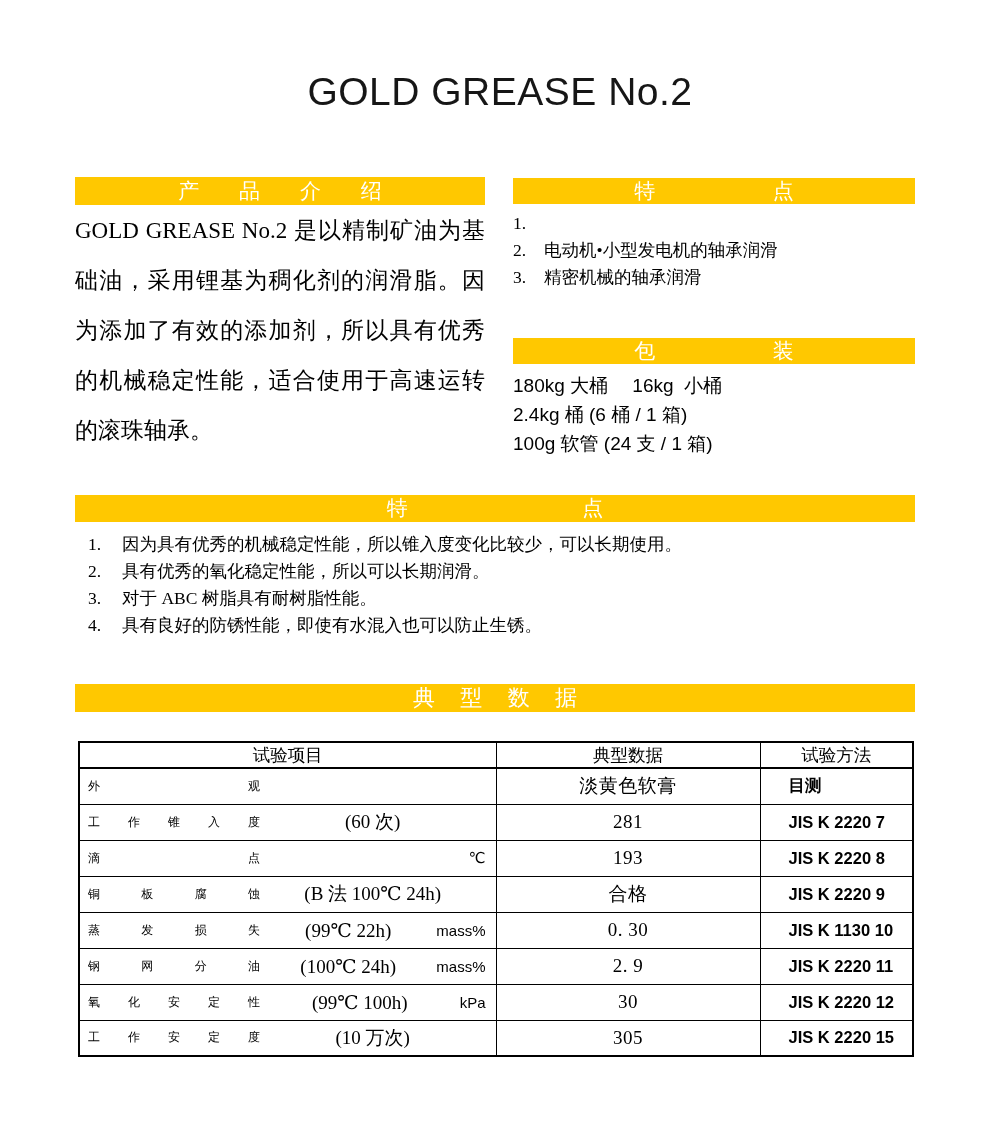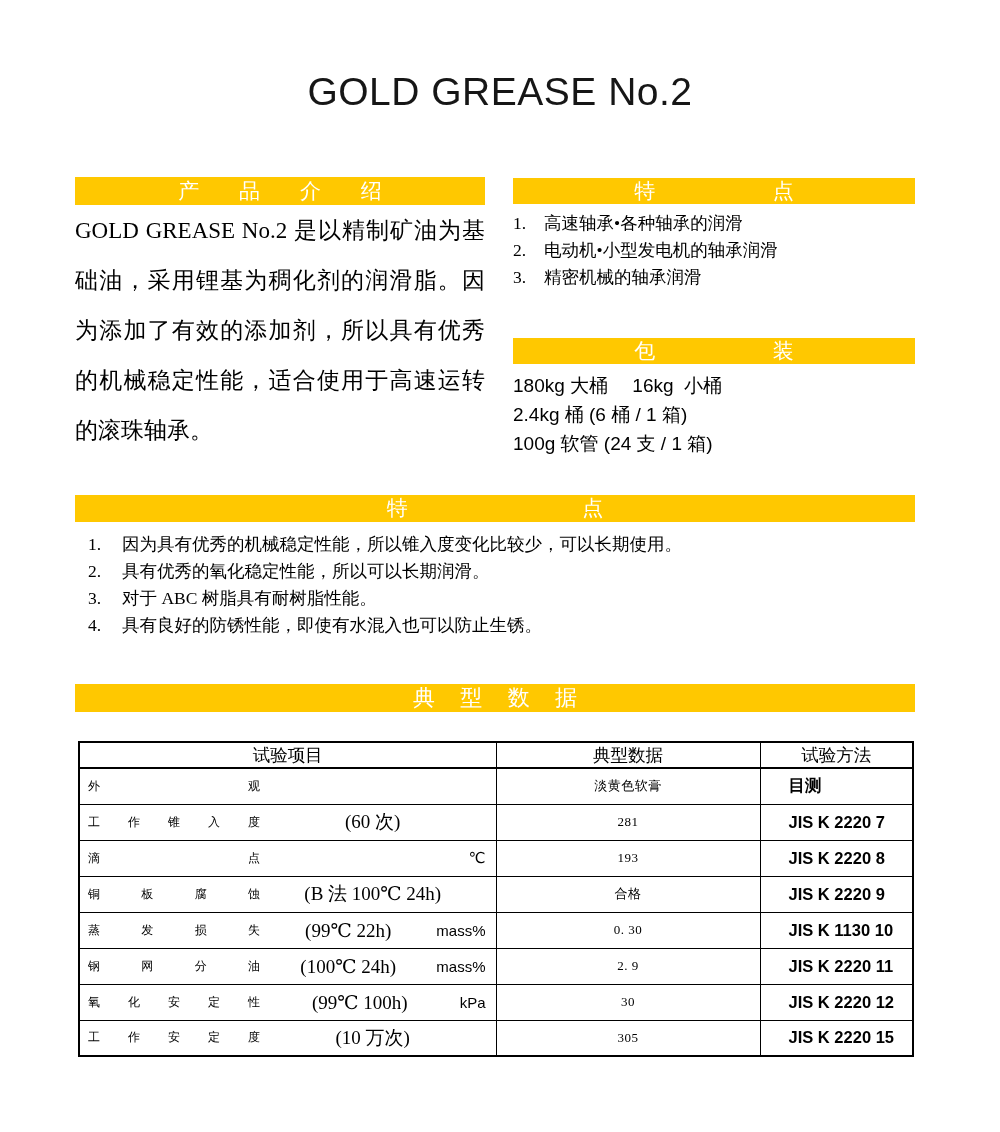--- a/index.html
+++ b/index.html
@@ -90,21 +90,21 @@
   }
   .item-paren{
     flex:1;text-align:center;
     font-size:19px;white-space:nowrap;
   }
   .item-unit{
     flex:none;text-align:right;
     font-family:"Liberation Sans","DejaVu Sans",sans-serif;
     font-size:15px;white-space:nowrap;
   }
-  td.cell-value{text-align:center;font-size:13px;letter-spacing:0.5px;}
+  td.cell-value{text-align:center;font-size:19px;letter-spacing:0.5px;}
   td.cell-method{
     padding-left:28px;
     font-family:"Liberation Sans","DejaVu Sans",sans-serif;
     font-size:16.5px;font-weight:700;white-space:nowrap;
   }
 </style>
 </head>
 <body>
 
 <div class="doc-title">GOLD GREASE No.2</div>
@@ -116,21 +116,20 @@
   <p class="intro-text">GOLD GREASE No.2 是以精制矿油为基础油，采用锂基为稠化剂的润滑脂。因为添加了有效的添加剂，所以具有优秀的机械稳定性能，适合使用于高速运转的滚珠轴承。</p>
 </div>
 
 <div class="right-col">
   <div class="banner">
     <span class="bt ls-2w">特点</span>
   </div>
   <div class="num-list">
     <div class="li">
       <span class="li-num">1.</span>
-      <span class="li-text">高速轴承•各种轴承的润滑</span>
     </div>
     <div class="li">
       <span class="li-num">2.</span>
       <span class="li-text">电动机•小型发电机的轴承润滑</span>
     </div>
     <div class="li">
       <span class="li-num">3.</span>
       <span class="li-text">精密机械的轴承润滑</span>
     </div>
   </div>

